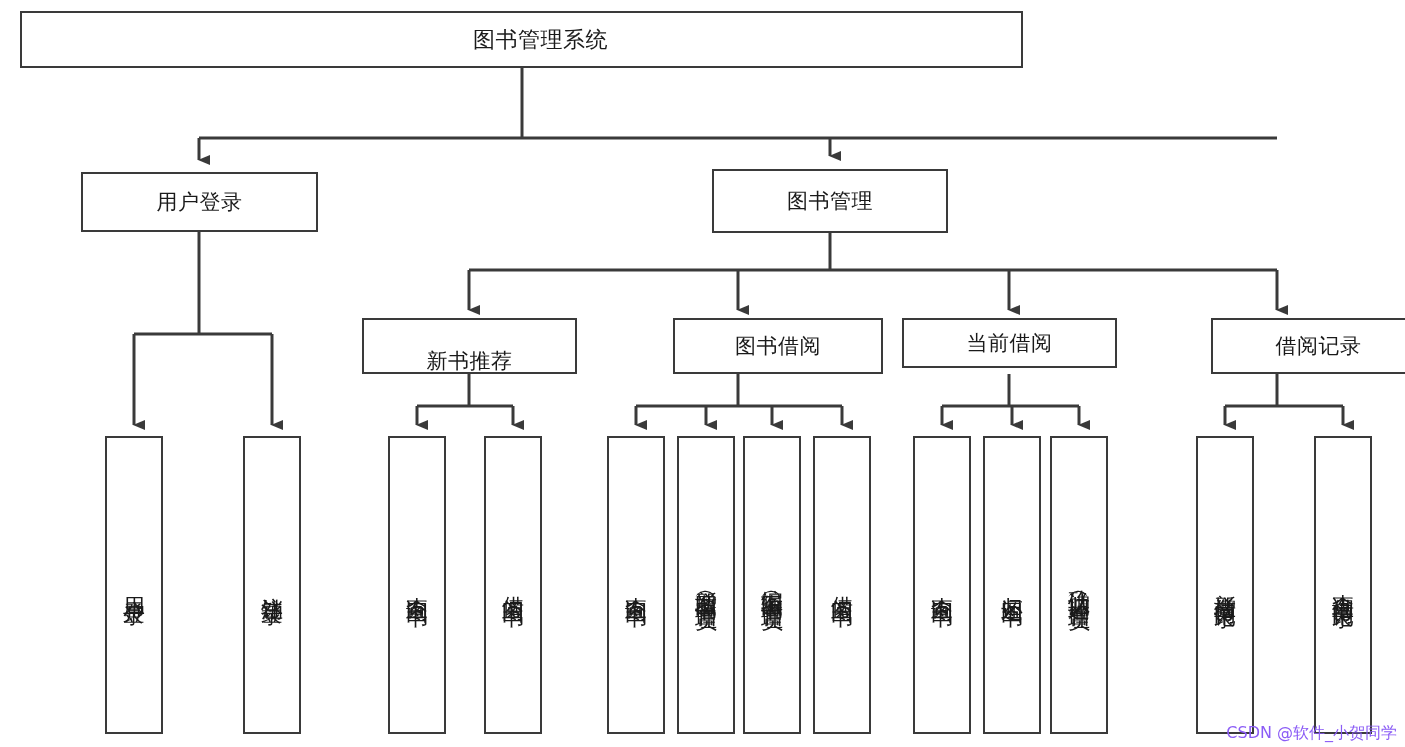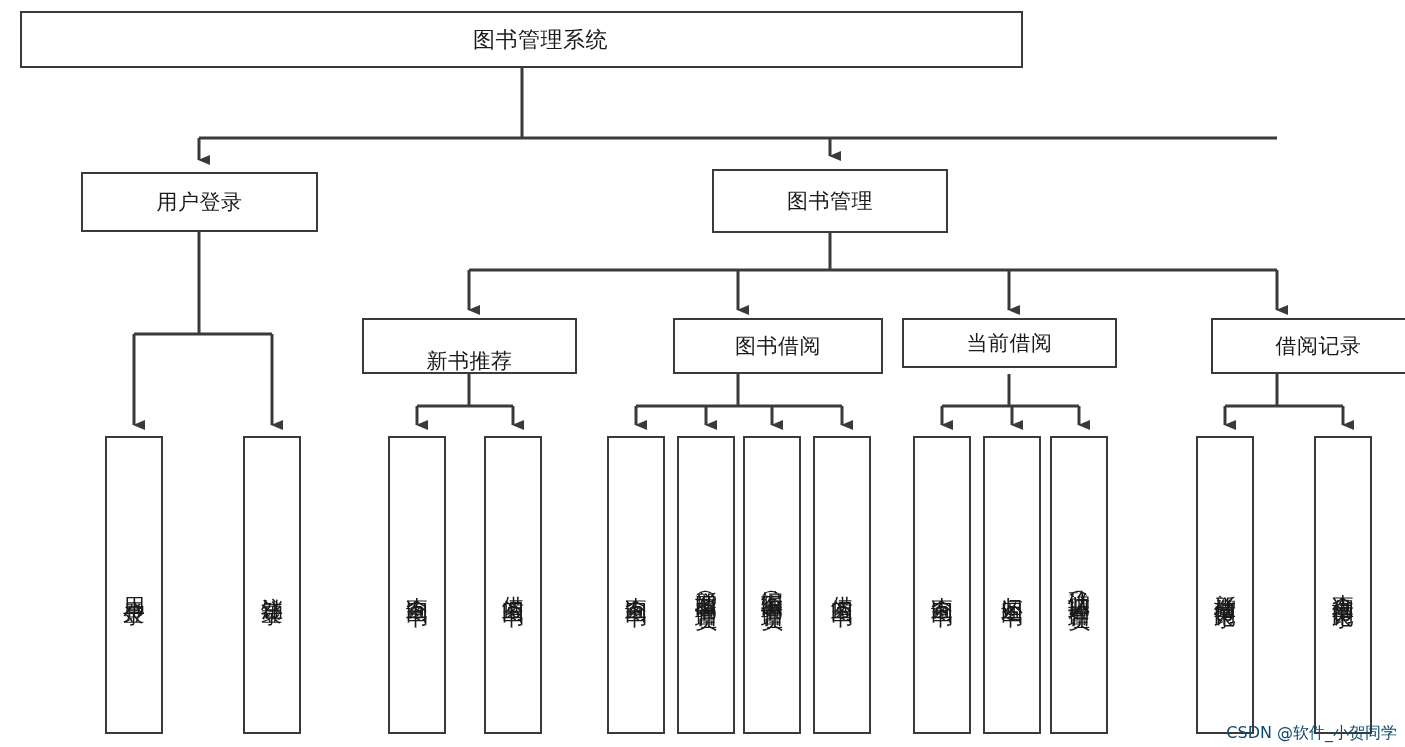--- a/index.html
+++ b/index.html
@@ -63,21 +63,21 @@
     font-size: 22px;
     line-height: 1.0;
     letter-spacing: 3px;
     max-height: 100%;
   }
   #watermark {
     position: absolute;
     right: 8px;
     bottom: 3px;
     font-size: 16px;
-    color: #0c4a6e;
+    color: #8b5cf6;
     white-space: nowrap;
     user-select: none;
   }
 </style>
 </head>
 <body>
 
 <div id="canvas">
 
   <svg id="wires" viewBox="0 0 1405 747" width="1405" height="747" xmlns="http://www.w3.org/2000/svg">

